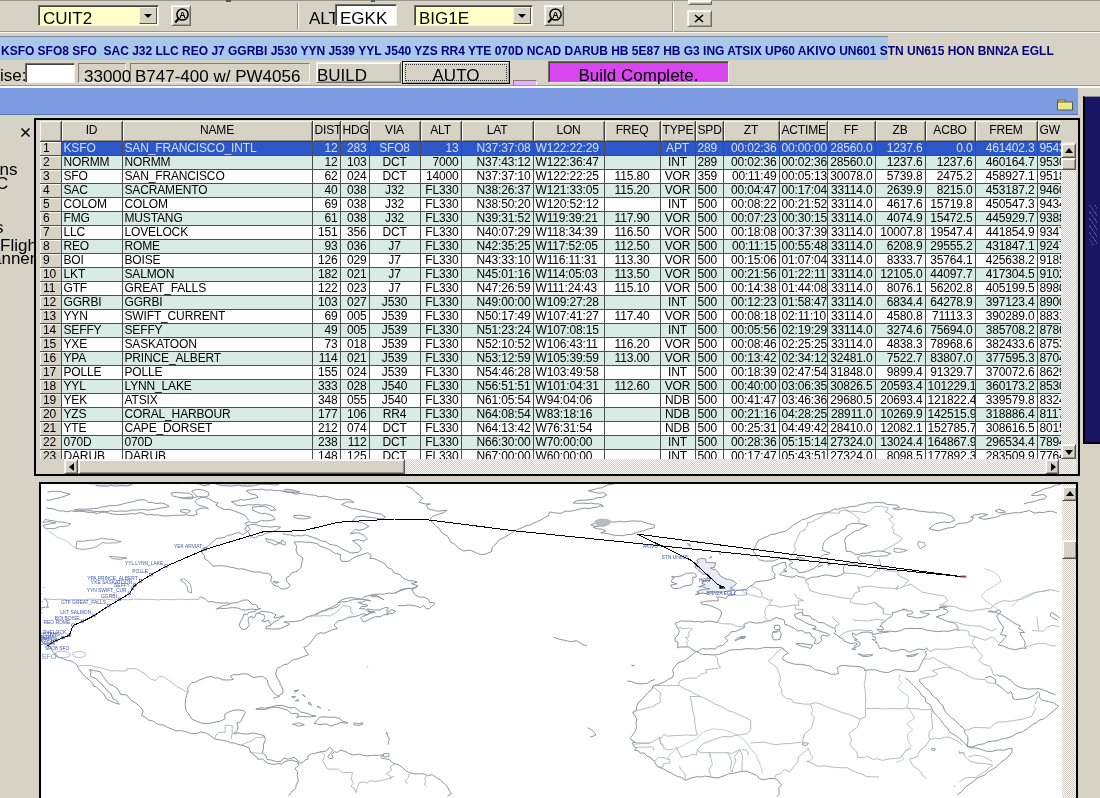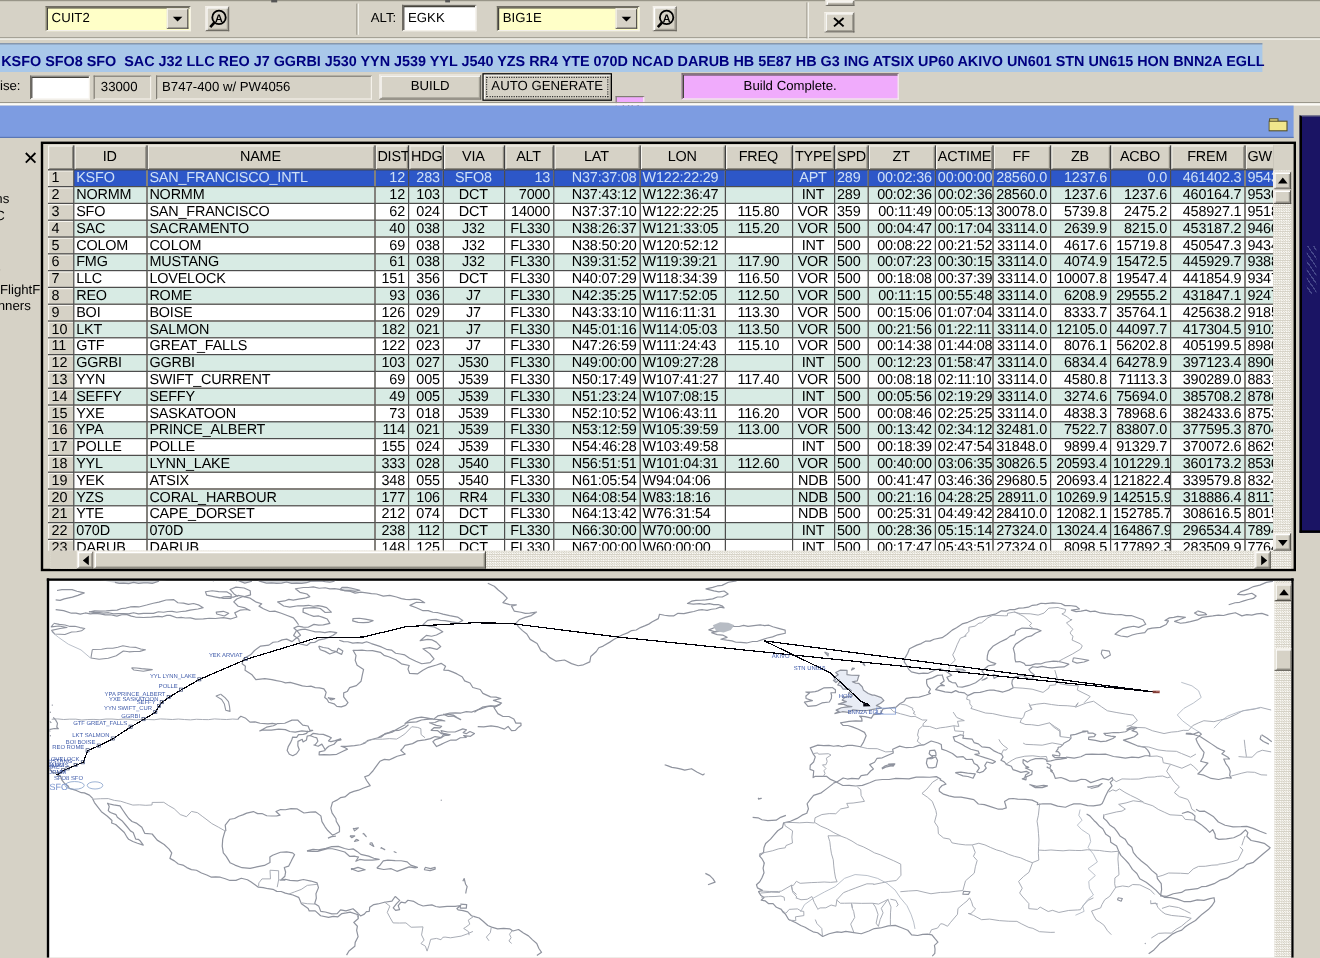--- a/index.html
+++ b/index.html
@@ -1,18 +1,18 @@
 <!DOCTYPE html>
 <html><head><meta charset="utf-8"><style>
 html,body{margin:0;padding:0;width:1100px;height:798px;overflow:hidden;background:#d6d2c6;
 font-family:"Liberation Sans",sans-serif;}
 *{box-sizing:border-box;}
 .abs{position:absolute;}
 .raised{background:#d6d2c6;border:1px solid;border-color:#f4f1ea #6f6c64 #6f6c64 #f4f1ea;box-shadow:inset 1px 1px 0 #fff, inset -1px -1px 0 #a3a095;}
-.txt{font-size:11px;color:#000;}
+.txt{font-size:17px;color:#000;}
 
 table.grid{border-collapse:collapse;table-layout:fixed;font-size:12px;width:1022px;letter-spacing:-0.15px;}
 table.grid td,table.grid th{padding:0 2px;height:14px;overflow:hidden;white-space:nowrap;
 border-right:1px solid #4d4d4d;border-bottom:1px solid #4d4d4d;line-height:13px;}
 table.grid tr.hdr th{background:#d6d2c6;font-weight:normal;height:20px;border-right:1px solid #404040;border-bottom:1px solid #404040;box-shadow:inset 1px 1px 0 #f8f6f0, inset -1px -1px 0 #8f8c82;text-align:center;}
 tr.w td{background:#fff;}
 tr.g td{background:#d8ebe4;}
 tr.sel td{background:#2d57c8;color:#cfe0f5;}
 td.rn,tr td.rn{text-align:left;background:#d6d2c6;color:#000;box-shadow:inset 1px 1px 0 #f8f6f0;padding-left:3px;}
 tr.sel td.rn{background:#d6d2c6;color:#000;}
@@ -69,43 +69,43 @@
 <div class="abs" style="left:672px;top:2px;width:1px;height:30px;background:#9a978b;"></div>
 <div class="abs" style="left:673px;top:2px;width:1px;height:30px;background:#fbfaf5;"></div>
 
 <div class="abs raised" style="left:688px;top:0px;width:24px;height:5px;"></div>
 <div class="abs raised" style="left:687px;top:10px;width:25px;height:17px;">
  <svg width="23" height="15" viewBox="0 0 23 15">
       <path d="M7,4 L15,11 M15,4 L7,11" stroke="#000" stroke-width="1.6"></path>
     </svg>
 </div>
 
-<div class="abs" style="left:0;top:36px;width:1052px;height:24px;background:#a9c8e9;border-top:1px solid #7c8ba0;">
+<div class="abs" style="left:0;top:36px;width:888px;height:24px;background:#a9c8e9;border-top:1px solid #7c8ba0;">
 <div class="abs" style="left:1px;top:7px;width:1100px;font-size:12px;font-weight:bold;color:#000080;white-space:nowrap;letter-spacing:-0.01px;">KSFO SFO8 SFO&nbsp; SAC J32 LLC REO J7 GGRBI J530 YYN J539 YYL J540 YZS RR4 YTE 070D NCAD DARUB HB 5E87 HB G3 ING ATSIX UP60 AKIVO UN601 STN UN615 HON BNN2A EGLL</div>
 </div>
 
 <div class="abs txt" style="left:0;top:66px;">ise:</div>
 <div class="abs" style="left:25px;top:63px;width:50px;height:20px;background:#fff;border:1px solid;border-color:#6f6c64 #f4f1ea #f4f1ea #6f6c64;box-shadow:inset 1px 1px 0 #45433d;"></div>
 <div class="abs" style="left:78px;top:63px;width:48px;height:20px;background:#d6d2c6;border:1px solid;border-color:#807d74 #f4f1ea #f4f1ea #807d74;">
  <div class="abs txt" style="left:5px;top:3px;">33000</div>
   </div>
 <div class="abs" style="left:130px;top:63px;width:180px;height:20px;background:#d6d2c6;border:1px solid;border-color:#807d74 #f4f1ea #f4f1ea #807d74;">
  <div class="abs txt" style="left:4px;top:3px;">B747-400 w/ PW4056</div>
   </div>
 <div class="abs raised" style="left:316px;top:62px;width:85px;height:21px;">
- <div class="abs txt" style="left:0;top:3px;width:100%;text-align:center;">BUILD</div>
+ <div class="abs txt" style="left:0;top:3px;width:100%;text-align:left;">BUILD</div>
   </div>
 <div class="abs" style="left:402px;top:61px;width:108px;height:23px;background:#d6d2c6;border:1px solid #000;box-shadow:inset 1px 1px 0 #fff, inset -1px -1px 0 #a3a095;">
  <div class="abs" style="left:2px;top:2px;right:2px;bottom:2px;border:1px dotted #333;"></div>
  <div class="abs txt" style="left:0;top:4px;width:100%;text-align:center;">AUTO GENERATE</div>
   </div>
 <div class="abs" style="left:513px;top:80px;width:24px;height:21px;background:#f0abfc;border:1px solid;border-color:#807d74 #f4f1ea #f4f1ea #807d74;">
  <div class="abs txt" style="left:4px;top:4px;">SR</div>
   </div>
-<div class="abs" style="left:568px;top:61px;width:181px;height:22px;background:#f0abfc;border:1px solid;border-color:#6f6c64 #f4f1ea #f4f1ea #6f6c64;box-shadow:inset 1px 1px 0 #45433d;">
+<div class="abs" style="left:548px;top:61px;width:181px;height:22px;background:#d946ef;border:1px solid;border-color:#6f6c64 #f4f1ea #f4f1ea #6f6c64;box-shadow:inset 1px 1px 0 #45433d;">
  <div class="abs txt" style="left:0;top:4px;width:100%;text-align:center;">Build Complete.</div>
   </div>
 
 <div class="abs" style="left:0;top:85px;width:1100px;height:1px;background:#9a978b;"></div>
 <div class="abs" style="left:0;top:86px;width:1100px;height:2px;background:#fbfaf5;"></div>
 
 <div class="abs" style="left:0;top:88px;width:1078px;height:27px;background:#7d9ce1;border-bottom:1px solid #5a77b5;"></div>
 <div class="abs" style="left:1057px;top:97px;width:17px;height:13px;">
  <svg width="17" height="13" viewBox="0 0 17 13">
   <rect x="1" y="2" width="7" height="4" fill="#e8dc82" stroke="#55502a" stroke-width="0.8"></rect>

